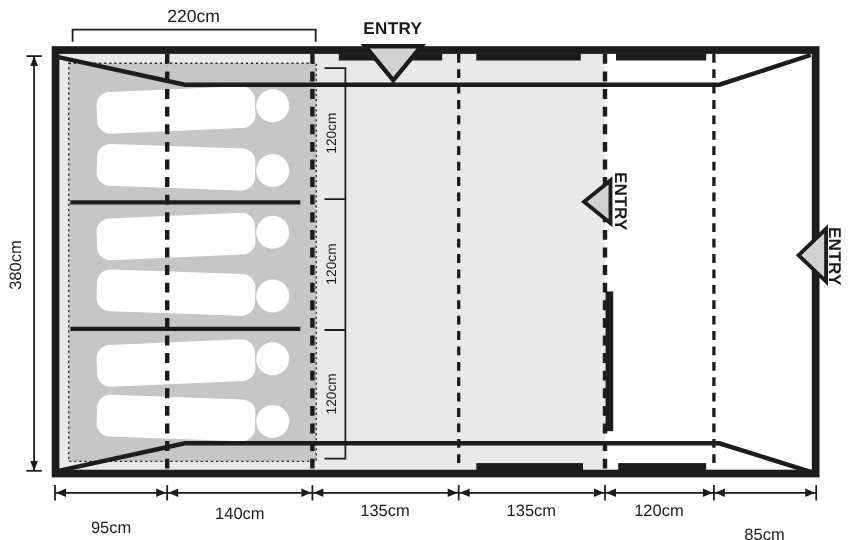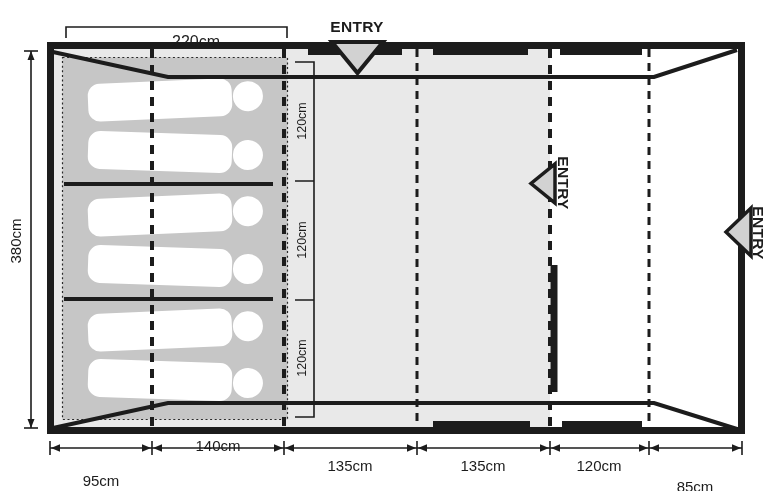--- a/index.html
+++ b/index.html
@@ -129,26 +129,26 @@
 
     <polygon points="332,42 383,42 357.5,73" fill="#d2d2d2" stroke="#1c1c1c" stroke-width="4"></polygon>
     <polygon points="555,164 555,203 531,183.5" fill="#d2d2d2" stroke="#1c1c1c" stroke-width="3.5"></polygon>
     <polygon points="751,208 751,256 726,232" fill="#d2d2d2" stroke="#1c1c1c" stroke-width="3.5"></polygon>
   </svg>
 
   <div class="lbl entry" style="left:357px;top:27px;">ENTRY</div>
   <div class="lbl entry rot-cw" style="left:563px;top:183px;">ENTRY</div>
   <div class="lbl entry rot-cw" style="left:758px;top:233px;">ENTRY</div>
 
-  <div class="lbl dim-top" style="left:176px;top:42px;margin-left:20px;">220cm</div>
+  <div class="lbl dim-top" style="left:176px;top:16px;">220cm</div>
   <div class="lbl dim rot-ccw" style="left:15px;top:241px;">380cm</div>
 
   <div class="lbl dim-small rot-ccw" style="left:302px;top:121px;">120cm</div>
   <div class="lbl dim-small rot-ccw" style="left:302px;top:240px;">120cm</div>
   <div class="lbl dim-small rot-ccw" style="left:302px;top:358px;">120cm</div>
 
   <div class="lbl dim" style="left:101px;top:480px;">95cm</div>
-  <div class="lbl dim" style="left:218px;top:445px;">140cm</div>
+  <div class="lbl dim" style="left:218px;top:467px;">140cm</div>
   <div class="lbl dim" style="left:350px;top:465px;">135cm</div>
   <div class="lbl dim" style="left:483px;top:465px;">135cm</div>
   <div class="lbl dim" style="left:599px;top:465px;">120cm</div>
   <div class="lbl dim" style="left:695px;top:486px;">85cm</div>
 </div>
 
 </body></html>

